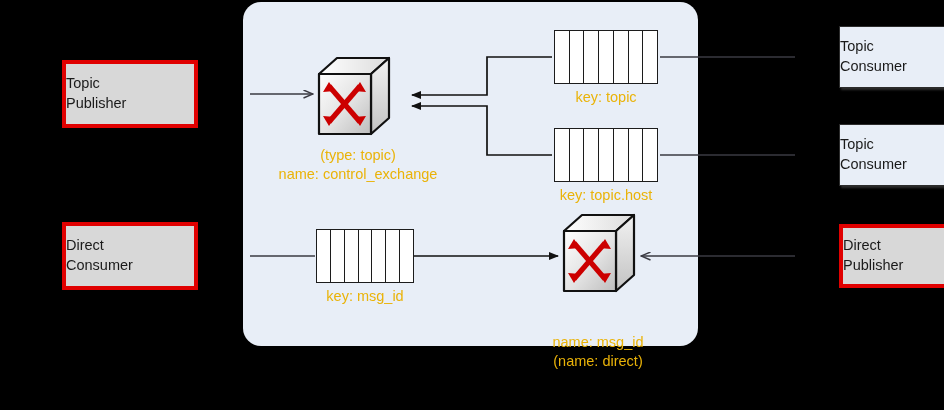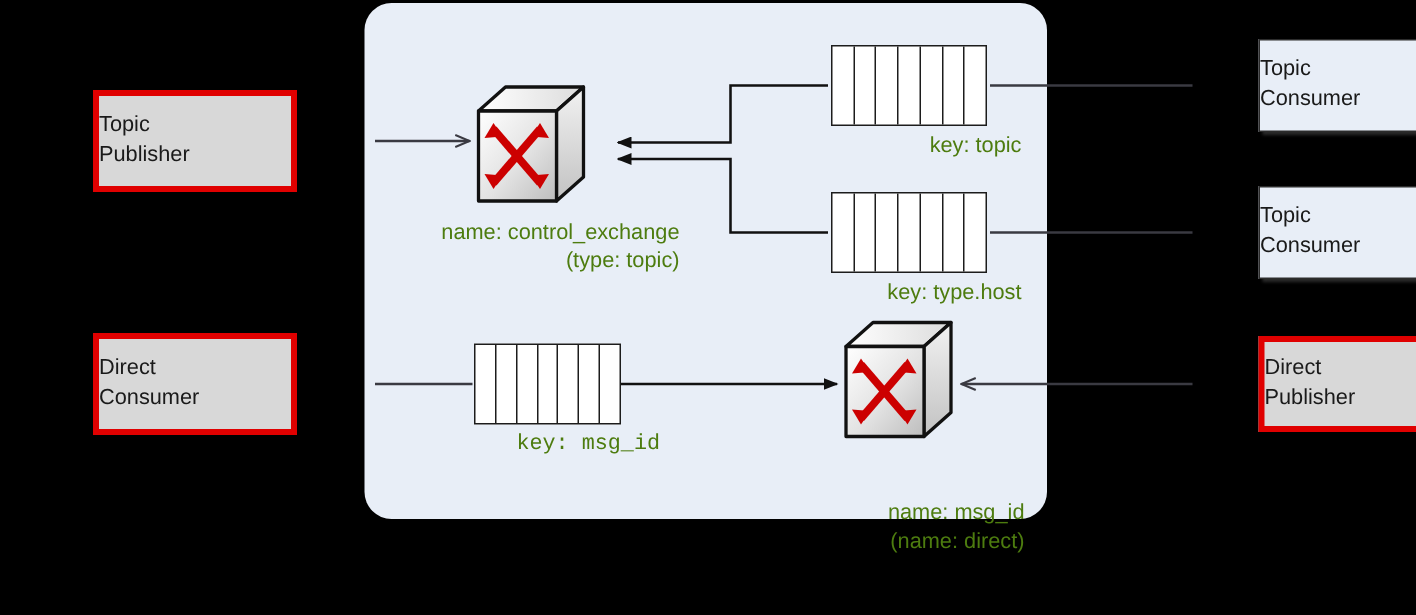--- a/index.html
+++ b/index.html
@@ -63,23 +63,23 @@
   }
   .queue .cell {
     flex: 1 1 0;
     border-right: 1.6px solid #1c1c1c;
   }
   .queue .cell:last-child { border-right: none; }
 
   
   .caption {
     position: absolute;
-    text-align: right;
+    text-align: center;
     font-size: 14.5px;
-    color: #4d7c0f;
+    color: #eab308;
     line-height: 1.28;
     white-space: nowrap;
   }
 
   
   .wires {
     position: absolute;
     left: 0; top: 0;
     width: 944px; height: 410px;
     pointer-events: none;
@@ -183,22 +183,22 @@
       <g fill="#cc0000">
         <polygon points="16,26 22,35 10,36"></polygon>
         <polygon points="47,70 41,61 53,60"></polygon>
         <polygon points="47,26 53,36 41,35"></polygon>
         <polygon points="16,70 10,60 22,61"></polygon>
       </g>
     </svg>
   </div>
 
   <div class="caption" style="left:263px; top:146px; width:190px;">
+    <div>(type: topic)</div>
     <div>name: control_exchange</div>
-    <div>(type: topic)</div>
   </div>
 
   <div class="exchange" style="left:558px; top:213px; width:80px; height:86px;">
     <svg width="80" height="86" viewBox="0 0 80 86" xmlns="http://www.w3.org/2000/svg">
       <defs>
         <linearGradient id="faceGradB" x1="0" y1="0" x2="1" y2="1">
           <stop offset="0%" stop-color="#ffffff"></stop>
           <stop offset="55%" stop-color="#e2e2e2"></stop>
           <stop offset="100%" stop-color="#bdbdbd"></stop>
         </linearGradient>
@@ -245,26 +245,26 @@
 
   <div class="queue" style="left:554px; top:128px; width:104px; height:54px;">
     <div class="cell"></div>
     <div class="cell"></div>
     <div class="cell"></div>
     <div class="cell"></div>
     <div class="cell"></div>
     <div class="cell"></div>
     <div class="cell"></div>
   </div>
-  <div class="caption" style="left:531px; top:186px; width:150px;">key: type.host</div>
+  <div class="caption" style="left:531px; top:186px; width:150px;">key: topic.host</div>
 
   <div class="queue" style="left:316px; top:229px; width:98px; height:54px;">
     <div class="cell"></div>
     <div class="cell"></div>
     <div class="cell"></div>
     <div class="cell"></div>
     <div class="cell"></div>
     <div class="cell"></div>
     <div class="cell"></div>
   </div>
-  <div class="caption" style="left:290px; top:287px; width:150px;font-family:Liberation Mono, monospace;">key: msg_id</div>
+  <div class="caption" style="left:290px; top:287px; width:150px;">key: msg_id</div>
 
 </div>
 
 </body></html>

